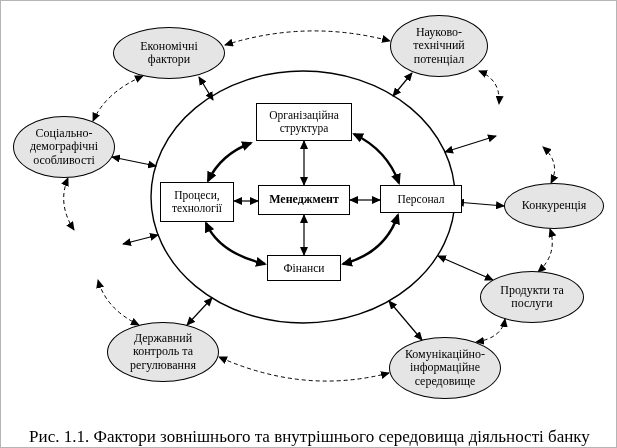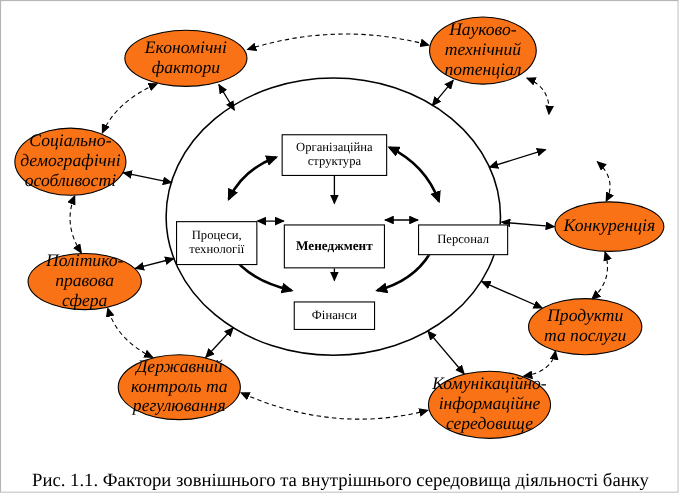--- a/index.html
+++ b/index.html
@@ -9,41 +9,41 @@
     box-sizing:border-box;
     border:1px solid #b5b5b5;
     background:#fff;
     font-family:"Liberation Serif","DejaVu Serif",serif;
     color:#000;
     overflow:hidden;
   }
   svg.layer{position:absolute;left:0;top:0;z-index:1;}
   .node{position:absolute;z-index:2;display:flex;align-items:center;justify-content:center;
         text-align:center;box-sizing:border-box;line-height:1.12;}
-  .ell{border:1.2px solid #000;border-radius:50%;background:#f97316;
-       font-size:16px;padding:3px 7px;font-style:italic;}
-  .bx{border:1.3px solid #000;background:#fff;font-size:11.5px;padding:1px 3px;margin-top:19px;}
+  .ell{border:1.2px solid #000;border-radius:50%;background:#e5e5e5;
+       font-size:12px;padding:3px 7px;}
+  .bx{border:1.3px solid #000;background:#fff;font-size:11.5px;padding:1px 3px;}
   .bx.bold{font-weight:bold;font-size:12px;}
   .ring-label{position:absolute;z-index:3;font-weight:bold;font-size:15.5px;text-align:center;}
   .caption{position:absolute;z-index:3;left:0;top:426px;width:617px;text-align:center;
            font-size:17px;}
   
   .ext-economic      {left:112px;top:26px; width:112px;height:52px;}
   .ext-science       {left:389px;top:14px; width:98px; height:62px;}
   .ext-contractors   {left:486px;top:98px; width:104px;height:48px;}
   .ext-competition   {left:503px;top:182px;width:100px;height:46px;}
   .ext-products      {left:479px;top:270px;width:104px;height:52px;}
   .ext-communication {left:388px;top:336px;width:112px;height:62px;}
   .ext-state         {left:106px;top:321px;width:112px;height:60px;}
   .ext-political     {left:24px; top:229px;width:104px;height:52px;}
   .ext-social        {left:12px; top:115px;width:102px;height:62px;}
   
   .box-org        {left:255px;top:102px;width:96px;height:38px;}
   .box-process    {left:159px;top:181px;width:74px;height:40px;}
-  .box-management {left:257px;top:184px;width:92px;height:40px;}
+  .box-management {left:257px;top:184px;width:92px;height:30px;}
   .box-personnel  {left:379px;top:184px;width:82px;height:28px;}
   .box-finance    {left:266px;top:254px;width:74px;height:26px;}
   .lbl-top    {left:250px;top:13px; width:95px;}
   .lbl-bottom {left:245px;top:344px;width:90px;}
 </style>
 </head>
 <body>
 
 <div class="frame">
 
@@ -109,23 +109,20 @@
   </div>
   <div class="node ell ext-products">
     <span>Продукти та послуги</span>
   </div>
   <div class="node ell ext-communication">
     <span>Комунікаційно-інформаційне середовище</span>
   </div>
   <div class="node ell ext-state">
     <span>Державний контроль та регулювання</span>
   </div>
-  <div class="node ell ext-political">
-    <span>Політико-правова сфера</span>
-  </div>
   <div class="node ell ext-social">
     <span>Соціально-демографічні особливості</span>
   </div>
 
   <div class="node bx box-org">
     <span>Організаційна структура</span>
   </div>
   <div class="node bx box-process">
     <span>Процеси, технології</span>
   </div>

